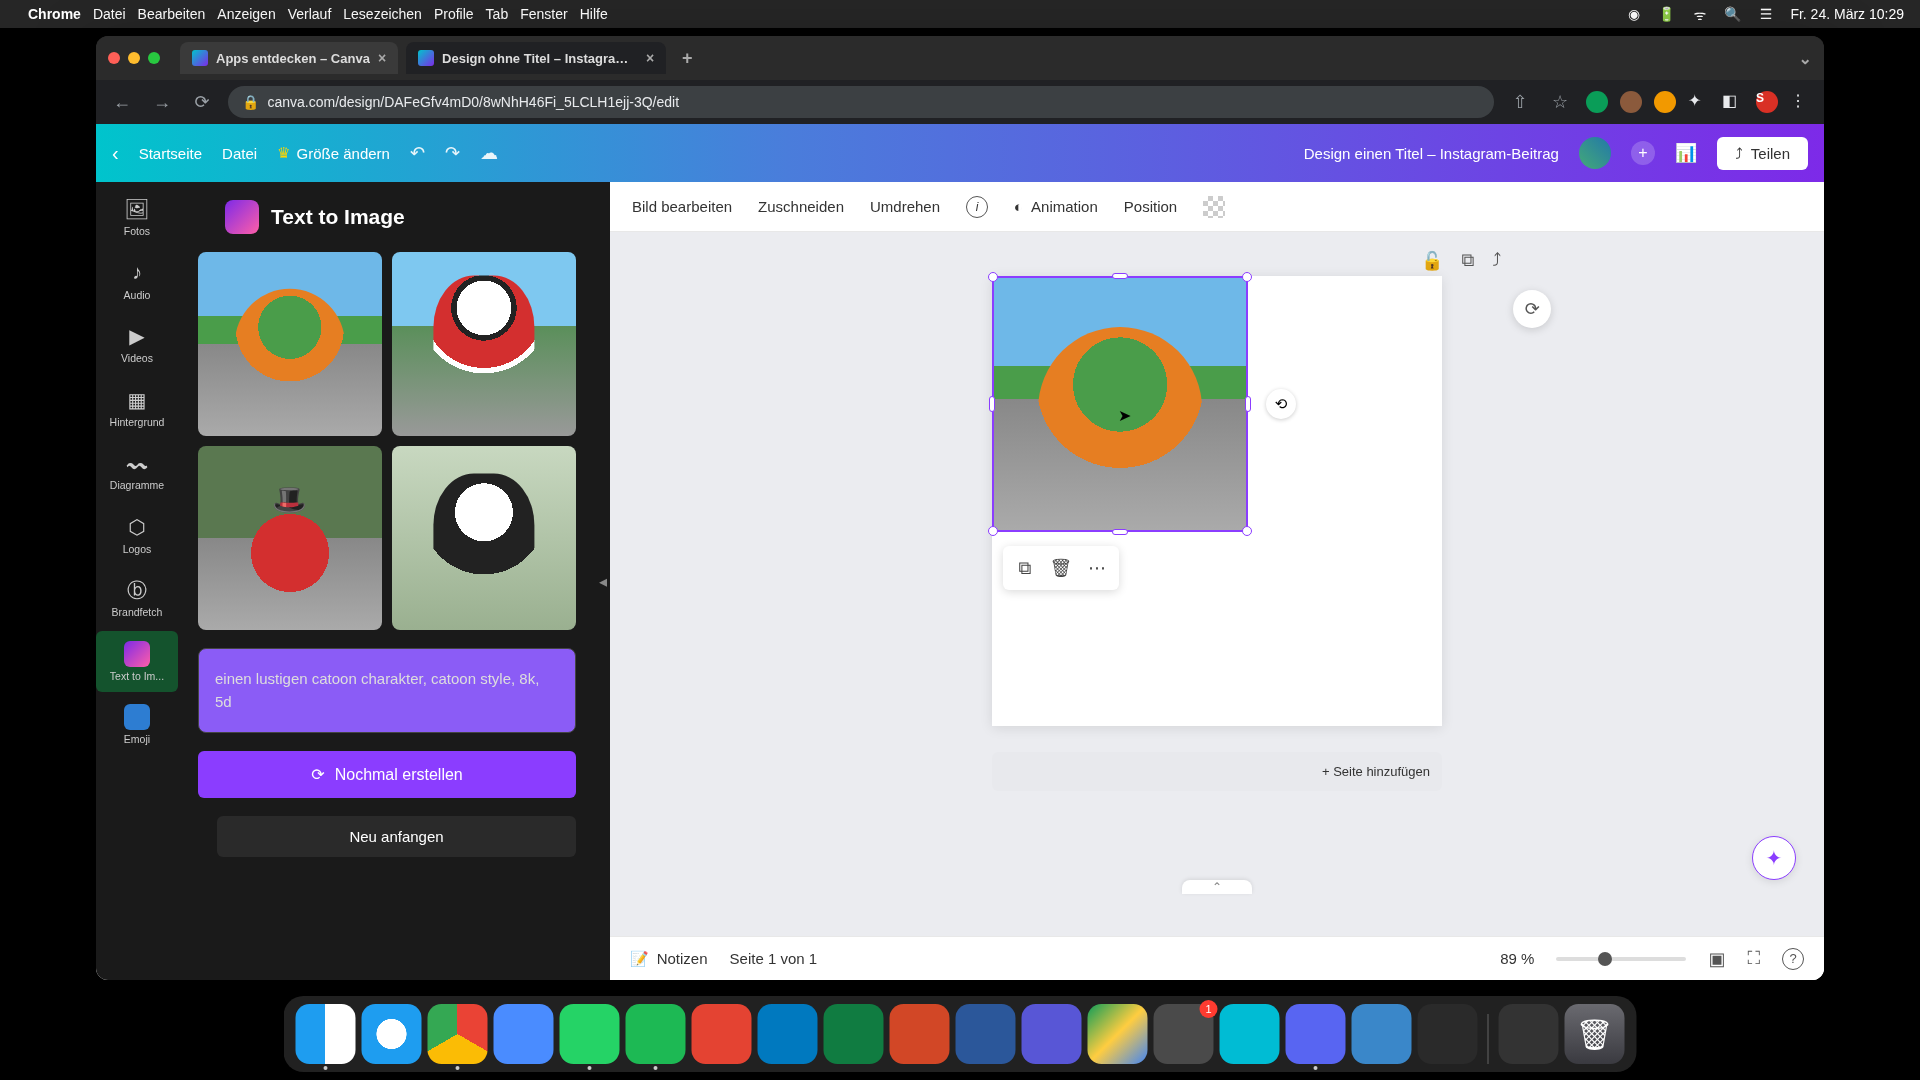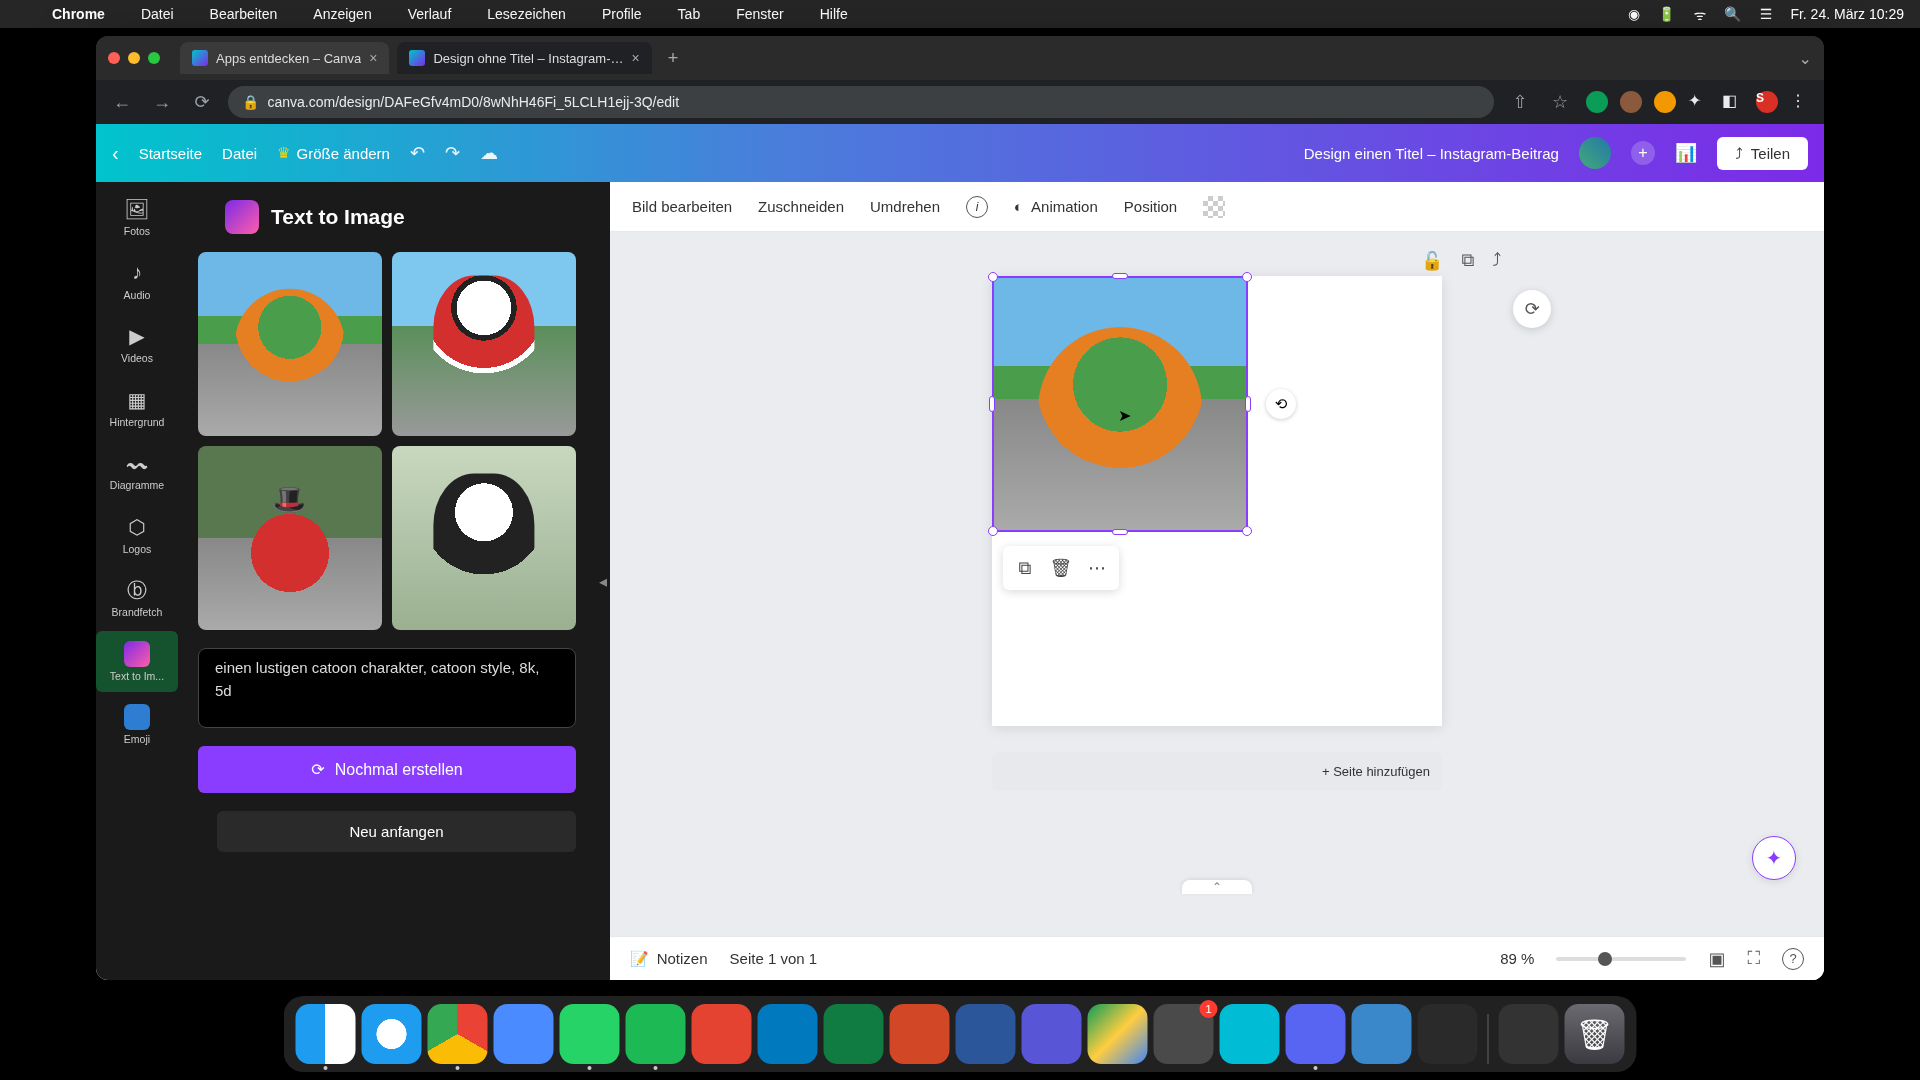--- a/index.html
+++ b/index.html
@@ -1,30 +1,30 @@
 <!DOCTYPE html>
 <html><head>
 <meta charset="utf-8">
 <style>
 * { margin: 0; padding: 0; box-sizing: border-box; font-family: -apple-system, BlinkMacSystemFont, "Segoe UI", sans-serif; }
 body { width: 1920px; height: 1080px; background: #000; overflow: hidden; position: relative; }
 
 
-.menubar { height: 28px; background: rgba(40,40,40,0.95); display: flex; align-items: center; padding: 0 16px; color: #fff; font-size: 14px; gap: 36px; }
+.menubar { height: 28px; background: rgba(40,40,40,0.95); display: flex; align-items: center; padding: 0 16px; color: #fff; font-size: 14px; gap: 12px; }
 .menubar .apple { font-size: 16px; }
 .menubar .app-name { font-weight: 600; }
 .menubar .spacer { flex: 1; }
 .menubar .right { display: flex; gap: 18px; align-items: center; }
 .menubar .right span { font-size: 14px; }
 
 
 .chrome-window { position: absolute; top: 36px; left: 96px; right: 96px; bottom: 100px; background: #2b2b2b; border-radius: 12px; overflow: hidden; display: flex; flex-direction: column; box-shadow: 0 20px 60px rgba(0,0,0,0.5); }
 
 
-.tabbar { height: 44px; background: #2b2b2b; display: flex; align-items: center; padding: 0 12px; gap: 8px; }
+.tabbar { height: 44px; background: #2b2b2b; display: flex; align-items: center; padding: 0 12px; gap: 8px; font-weight: bold; }
 .traffic { display: flex; gap: 8px; margin-right: 12px; }
 .traffic span { width: 12px; height: 12px; border-radius: 50%; }
 .tl-close { background: #ff5f57; }
 .tl-min { background: #febc2e; }
 .tl-max { background: #28c840; }
 .tab { display: flex; align-items: center; gap: 8px; padding: 8px 12px; background: #3a3a3a; border-radius: 8px 8px 0 0; font-size: 13px; color: #ddd; max-width: 260px; }
 .tab.active { background: #202124; justify-content: space-between; }
 .tab .favicon { width: 16px; height: 16px; border-radius: 3px; }
 .tab .fav-canva { background: linear-gradient(135deg,#00c4cc,#7d2ae8); }
 .tab .tab-title { white-space: nowrap; overflow: hidden; text-overflow: ellipsis; flex: 1; }
@@ -85,21 +85,21 @@
 .th1::after { content:""; position:absolute; left:50%; top:50%; transform:translate(-50%,-50%); width:60%; height:60%; background: radial-gradient(circle at 50% 35%, #4a9d4a 0%, #4a9d4a 35%, #e67e22 35%, #e67e22 60%, transparent 60%); border-radius:50%; }
 .th2 { background: linear-gradient(180deg,#7ec8f0 0%,#7ec8f0 40%,#5a8f5a 40%,#999 100%); position: relative; }
 .th2::after { content:""; position:absolute; left:50%; top:48%; transform:translate(-50%,-50%); width:55%; height:70%; background: radial-gradient(circle at 50% 25%, #fff 0%, #fff 25%, #222 25%, #222 30%, #d32f2f 30%, #d32f2f 55%, #fff 55%, #fff 60%, transparent 60%); border-radius:40%; }
 .th3 { background: linear-gradient(180deg,#5a7850 0%,#5a7850 50%,#888 50%,#aaa 100%); position: relative; }
 .th3::after { content:""; position:absolute; left:50%; top:58%; transform:translate(-50%,-50%); width:50%; height:50%; background: radial-gradient(circle, #d32f2f 0%, #d32f2f 60%, transparent 60%); border-radius:50%; }
 .th3::before { content:"🎩"; position:absolute; left:50%; top:20%; transform:translateX(-50%); font-size:28px; }
 .th4 { background: linear-gradient(180deg,#c8d8c0 0%,#9ab090 100%); position: relative; }
 .th4::after { content:""; position:absolute; left:50%; top:50%; transform:translate(-50%,-50%); width:55%; height:70%; background: radial-gradient(circle at 50% 30%, #fff 0%, #fff 28%, #222 28%, #222 60%, transparent 60%); border-radius:40%; }
 .th4::before { content:"🎀"; position:absolute; left:50%; top:48%; transform:translateX(-50%); font-size:26px; color:#d32f2f; }
 
-.prompt-box { background: #000000; border: 1px solid #444; border-radius: 8px; padding: 8px 16px; font-size: 15px; color: #ddd; min-height: 80px; line-height: 1.5; }
+.prompt-box { background: #8b5cf6; border: 1px solid #444; border-radius: 8px; padding: 19px 16px; font-size: 15px; color: #ddd; min-height: 80px; line-height: 1.5; }
 .btn-primary { background: #8b3dff; color: #fff; border: none; border-radius: 6px; padding: 14px; font-size: 16px; font-weight: 500; cursor: pointer; display: flex; align-items: center; justify-content: center; gap: 10px; }
 .btn-secondary { background: #2a2a2a; color: #fff; border: none; border-radius: 6px; padding: 12px; font-size: 15px; cursor: pointer; margin-left: 19px; }
 
 
 .collapse-handle { width: 14px; background: #1a1a1a; display: flex; align-items: center; justify-content: center; color: #888; cursor: pointer; }
 
 
 .canvas-area { flex: 1; display: flex; flex-direction: column; background: #fff; }
 .context-toolbar { height: 50px; border-bottom: 1px solid #e8e8e8; display: flex; align-items: center; padding: 0 22px; gap: 26px; font-size: 15px; color: #333; }
 .context-toolbar .ctx-item { cursor: pointer; }

